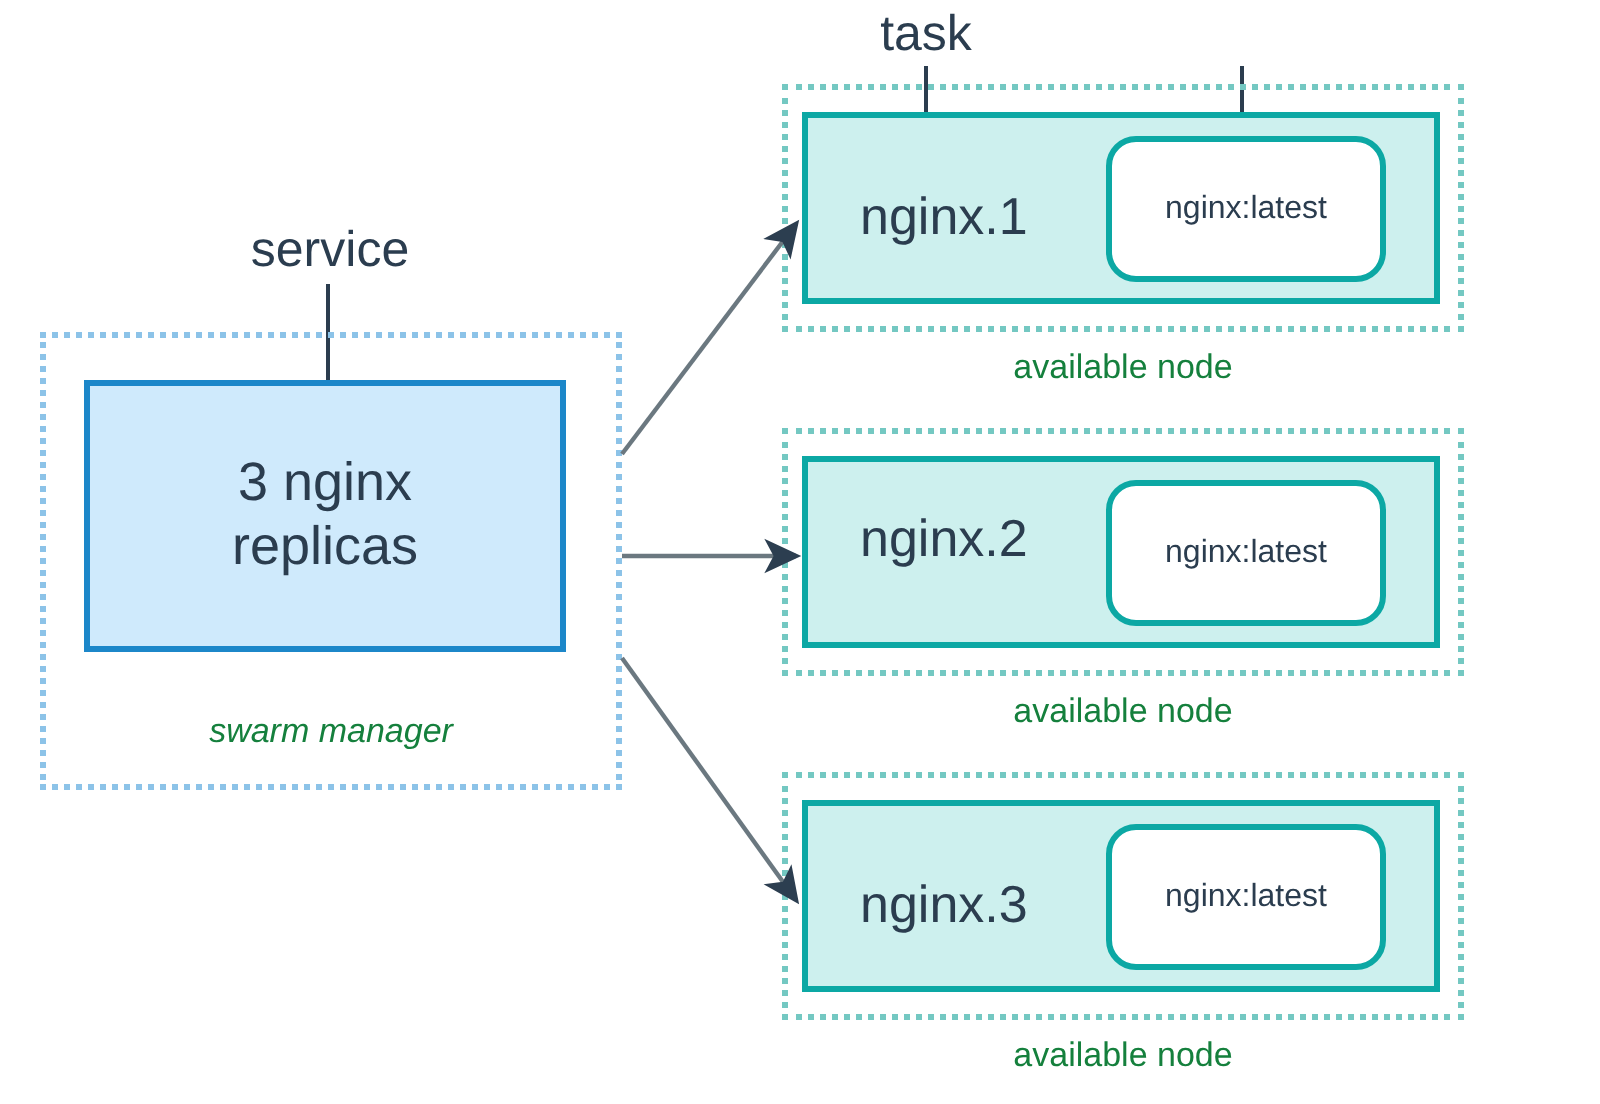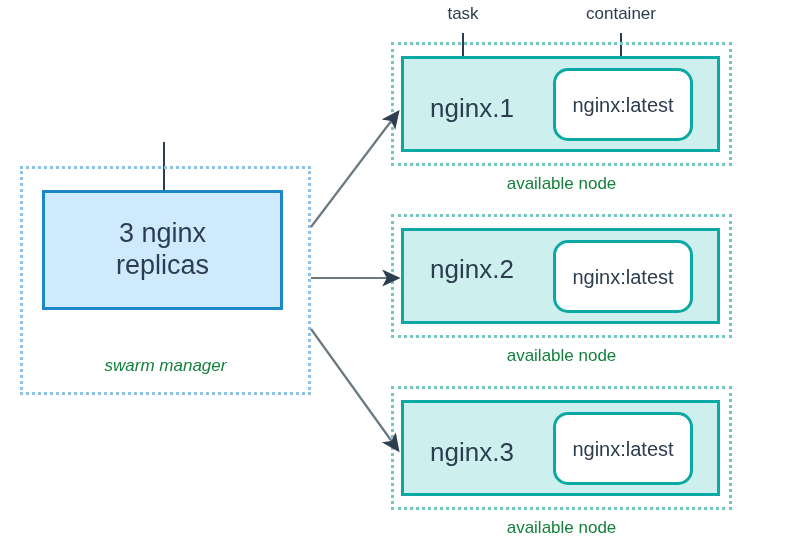--- a/index.html
+++ b/index.html
@@ -15,21 +15,21 @@
     width: 800px;
     height: 552px;
     background: #ffffff;
     overflow: hidden;
   }
 
   
   .anno-label {
     position: absolute;
     color: #2b3d4f;
-    font-size: 17px;
+    font-size: 25px;
     font-weight: 400;
     line-height: 1;
     white-space: nowrap;
     text-align: center;
   }
   .leader-line {
     position: absolute;
     width: 2px;
     background: #2b3d4f;
   }
@@ -91,51 +91,51 @@
     background: #ffffff;
     border: 3px solid #0ca8a4;
     border-radius: 15px;
     box-sizing: border-box;
     display: flex;
     align-items: center;
     justify-content: center;
   }
   .container-label {
     color: #2b3d4f;
-    font-size: 20px;
+    font-size: 16px;
     line-height: 1;
     white-space: nowrap;
   }
 
   
   .arrow-layer {
     position: absolute;
     left: 0;
     top: 0;
     width: 800px;
     height: 552px;
     pointer-events: none;
   }
 </style>
 </head>
 <body>
 
 <div id="canvas">
 
+  <div class="anno-label" style="left:105px; top:113px; width:120px;">service</div>
   <div class="leader-line" style="left:163px; top:142px; height:88px;"></div>
 
   <div class="anno-label" style="left:417px; top:5px; width:92px;">task</div>
   <div class="leader-line" style="left:462px; top:33px; height:54px;"></div>
 
-  <div class="anno-label" style="left:551px; top:5px; width:140px;">container</div>
   <div class="leader-line" style="left:620px; top:33px; height:56px;"></div>
 
   <div class="dotted-region-blue" style="left:20px; top:166px; width:291px; height:229px;"></div>
 
-  <div class="service-box" style="left:42px; top:190px; width:241px; height:120px;">
+  <div class="service-box" style="left:42px; top:190px; width:241px; height:136px;">
     <div class="service-box-text">3 nginx
 replicas</div>
   </div>
 
   <div class="caption" style="left:20px; top:357px; width:291px;font-style:italic;">swarm manager</div>
 
   <div class="dotted-region-teal" style="left:391px; top:42px; width:341px; height:124px;"></div>
   <div class="task-box" style="left:401px; top:56px; width:319px; height:96px;"></div>
   <div class="task-label" style="left:430px; top:95px;">nginx.1</div>
   <div class="container-box" style="left:553px; top:68px; width:140px; height:73px;">

